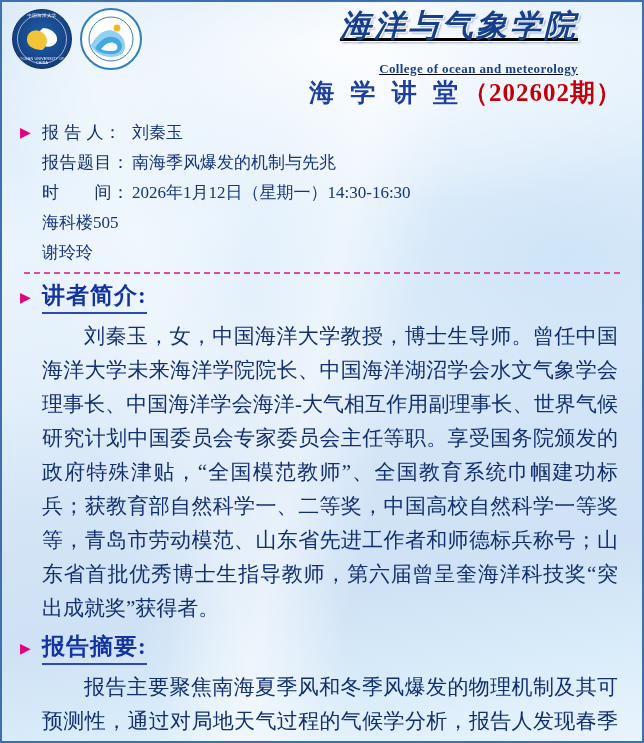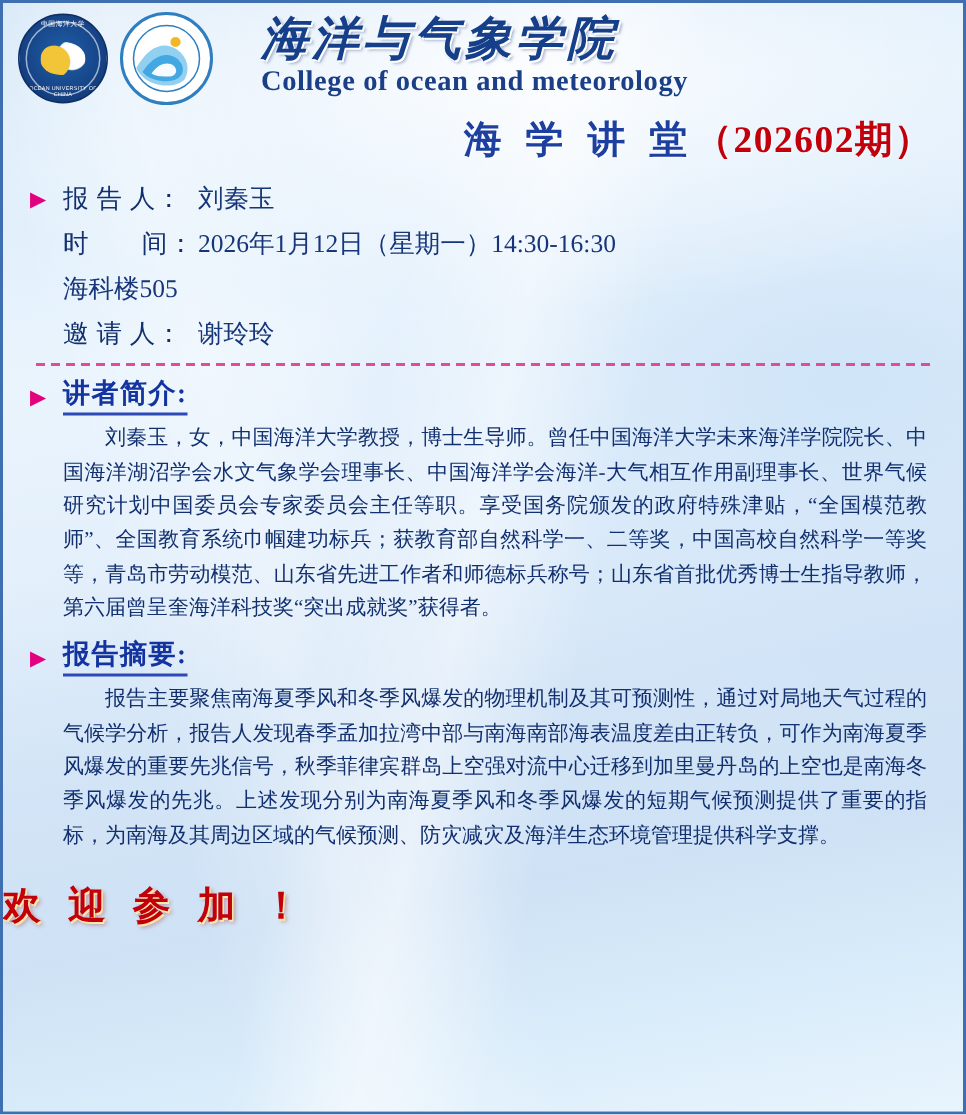--- a/index.html
+++ b/index.html
@@ -99,41 +99,42 @@
     background: #ffffff;
     border: 2px solid #2d7fc1;
     display: flex;
     align-items: center;
     justify-content: center;
   }
   .logo-wave svg { display: block; }
 
   .titleblock {
     flex: 1;
-    text-align: left;
-    padding-right: 84px;
+    text-align: right;
+    padding-right: 64px;
+    text-decoration: underline;
   }
   .cn-title {
     font-family: "Liberation Serif", serif;
     font-size: 31px;
     font-weight: bold;
     font-style: italic;
     letter-spacing: 3px;
     color: #163f8a;
     text-shadow: 1px 1px 0 #ffffff, 2px 2px 2px rgba(20,50,120,0.35);
     line-height: 1.05;
     margin-top: 2px;
   }
   .en-title {
     font-family: "Liberation Serif", serif;
-    font-size: 19px;
+    font-size: 13px;
     font-weight: bold;
     color: #1b3f86;
     letter-spacing: 0.4px;
-    margin-top: 1px;
+    margin-top: 18px;
   }
   .subtitle {
     text-align: right;
     font-family: "Liberation Serif", serif;
     font-size: 25px;
     font-weight: bold;
     color: #1d3fa0;
     letter-spacing: 5px;
     margin: 6px 0 0 0;
     padding-right: 20px;
@@ -187,31 +188,31 @@
     margin-top: 6px;
   }
   .section-head .bullet {
     width: 22px;
     flex: 0 0 22px;
     color: #e3007f;
     font-size: 14px;
   }
   .section-head .htext {
     font-family: "Liberation Serif", serif;
-    font-size: 18px;
+    font-size: 23px;
     font-weight: bold;
     color: #1333a0;
     letter-spacing: 1px;
     border-bottom: 2px solid #2d49b5;
     padding-bottom: 1px;
   }
   .para {
     margin: 5px 24px 0 40px;
     font-family: "Liberation Serif", serif;
-    font-size: 14px;
+    font-size: 21px;
     line-height: 1.62;
     color: #123070;
     text-align: justify;
     text-indent: 2em;
   }
 
   .welcome {
     text-align: left;
     margin-top: 18px;
     font-family: "Liberation Serif", serif;
@@ -256,30 +257,34 @@
   </div>
 
   <div class="info">
     <div class="row">
       <span class="bullet">▶</span>
       <span class="label">报 告 人：</span>
       <span class="value">刘秦玉</span>
     </div>
     <div class="row">
       <span class="bullet hidden"></span>
+      <span class="label">报告题目：</span>
+      <span class="value">南海季风爆发的机制与先兆</span>
+    </div>
+    <div class="row">
+      <span class="bullet hidden"></span>
       <span class="label">时　　间：</span>
       <span class="value">2026年1月12日（星期一）14:30-16:30</span>
     </div>
     <div class="row">
       <span class="bullet hidden"></span>
       <span class="value">海科楼505</span>
     </div>
     <div class="row">
       <span class="bullet hidden"></span>
-      <span class="label">邀 请 人：</span>
       <span class="value">谢玲玲</span>
     </div>
   </div>
 
   <div class="divider"></div>
 
   <div class="section-head">
     <span class="bullet">▶</span>
     <span class="htext">讲者简介:</span>
   </div>

